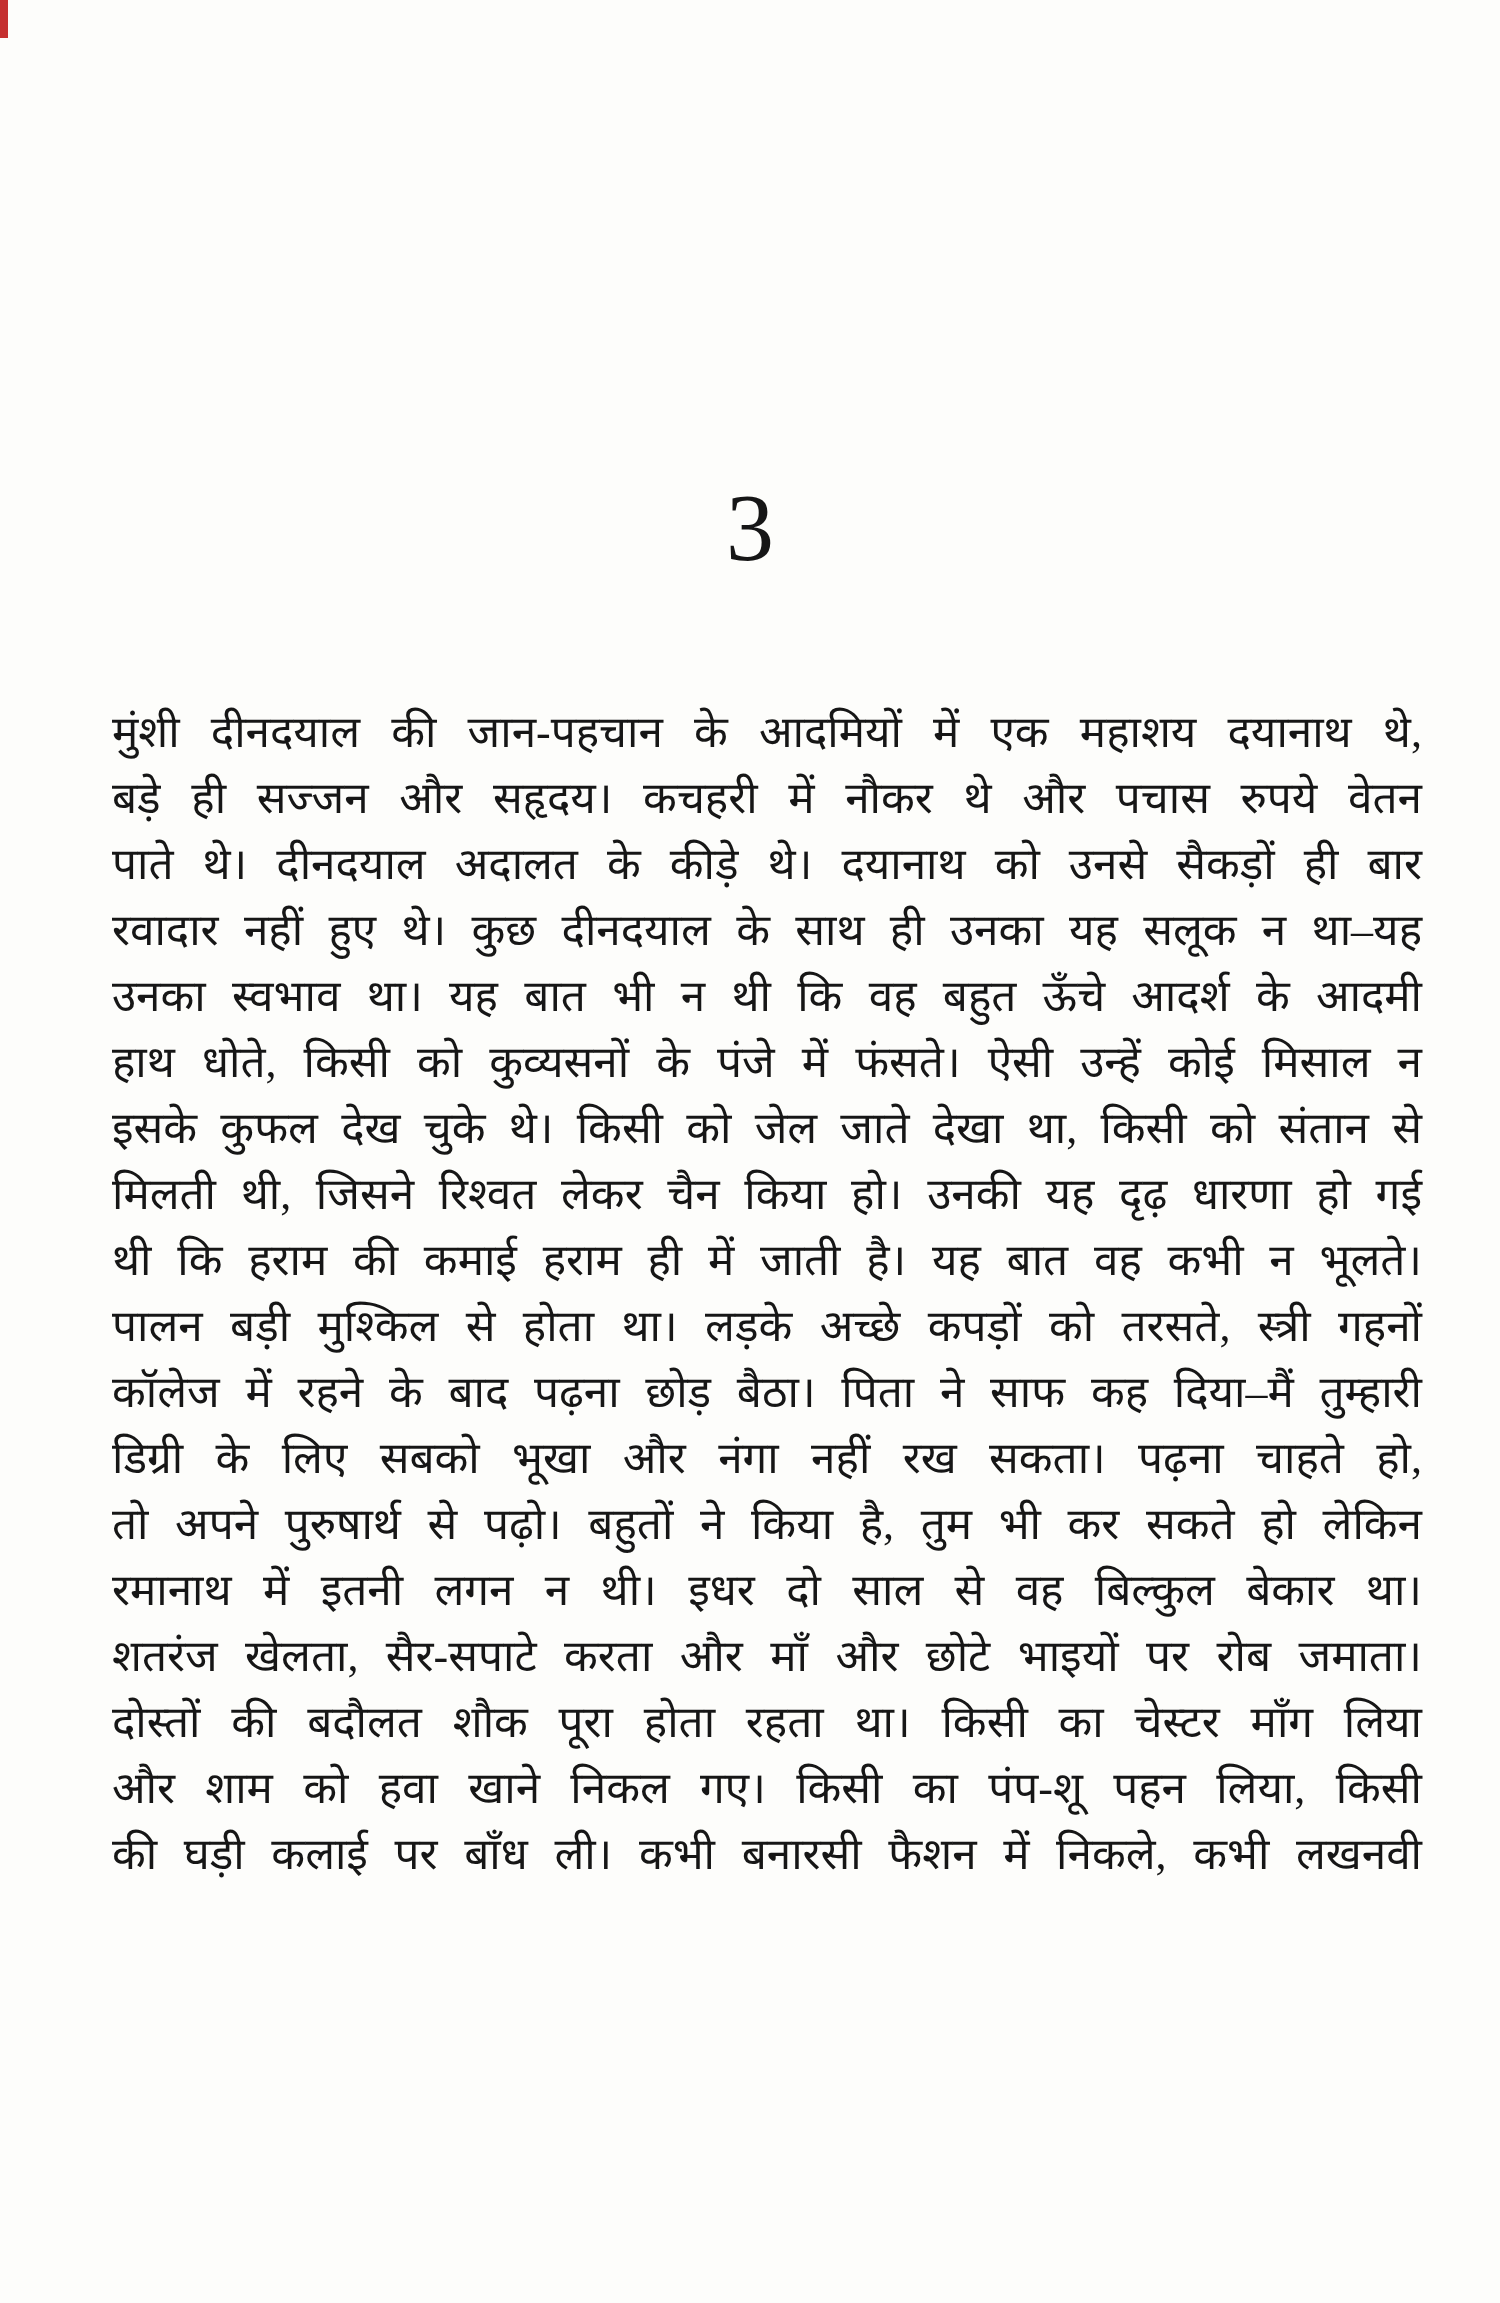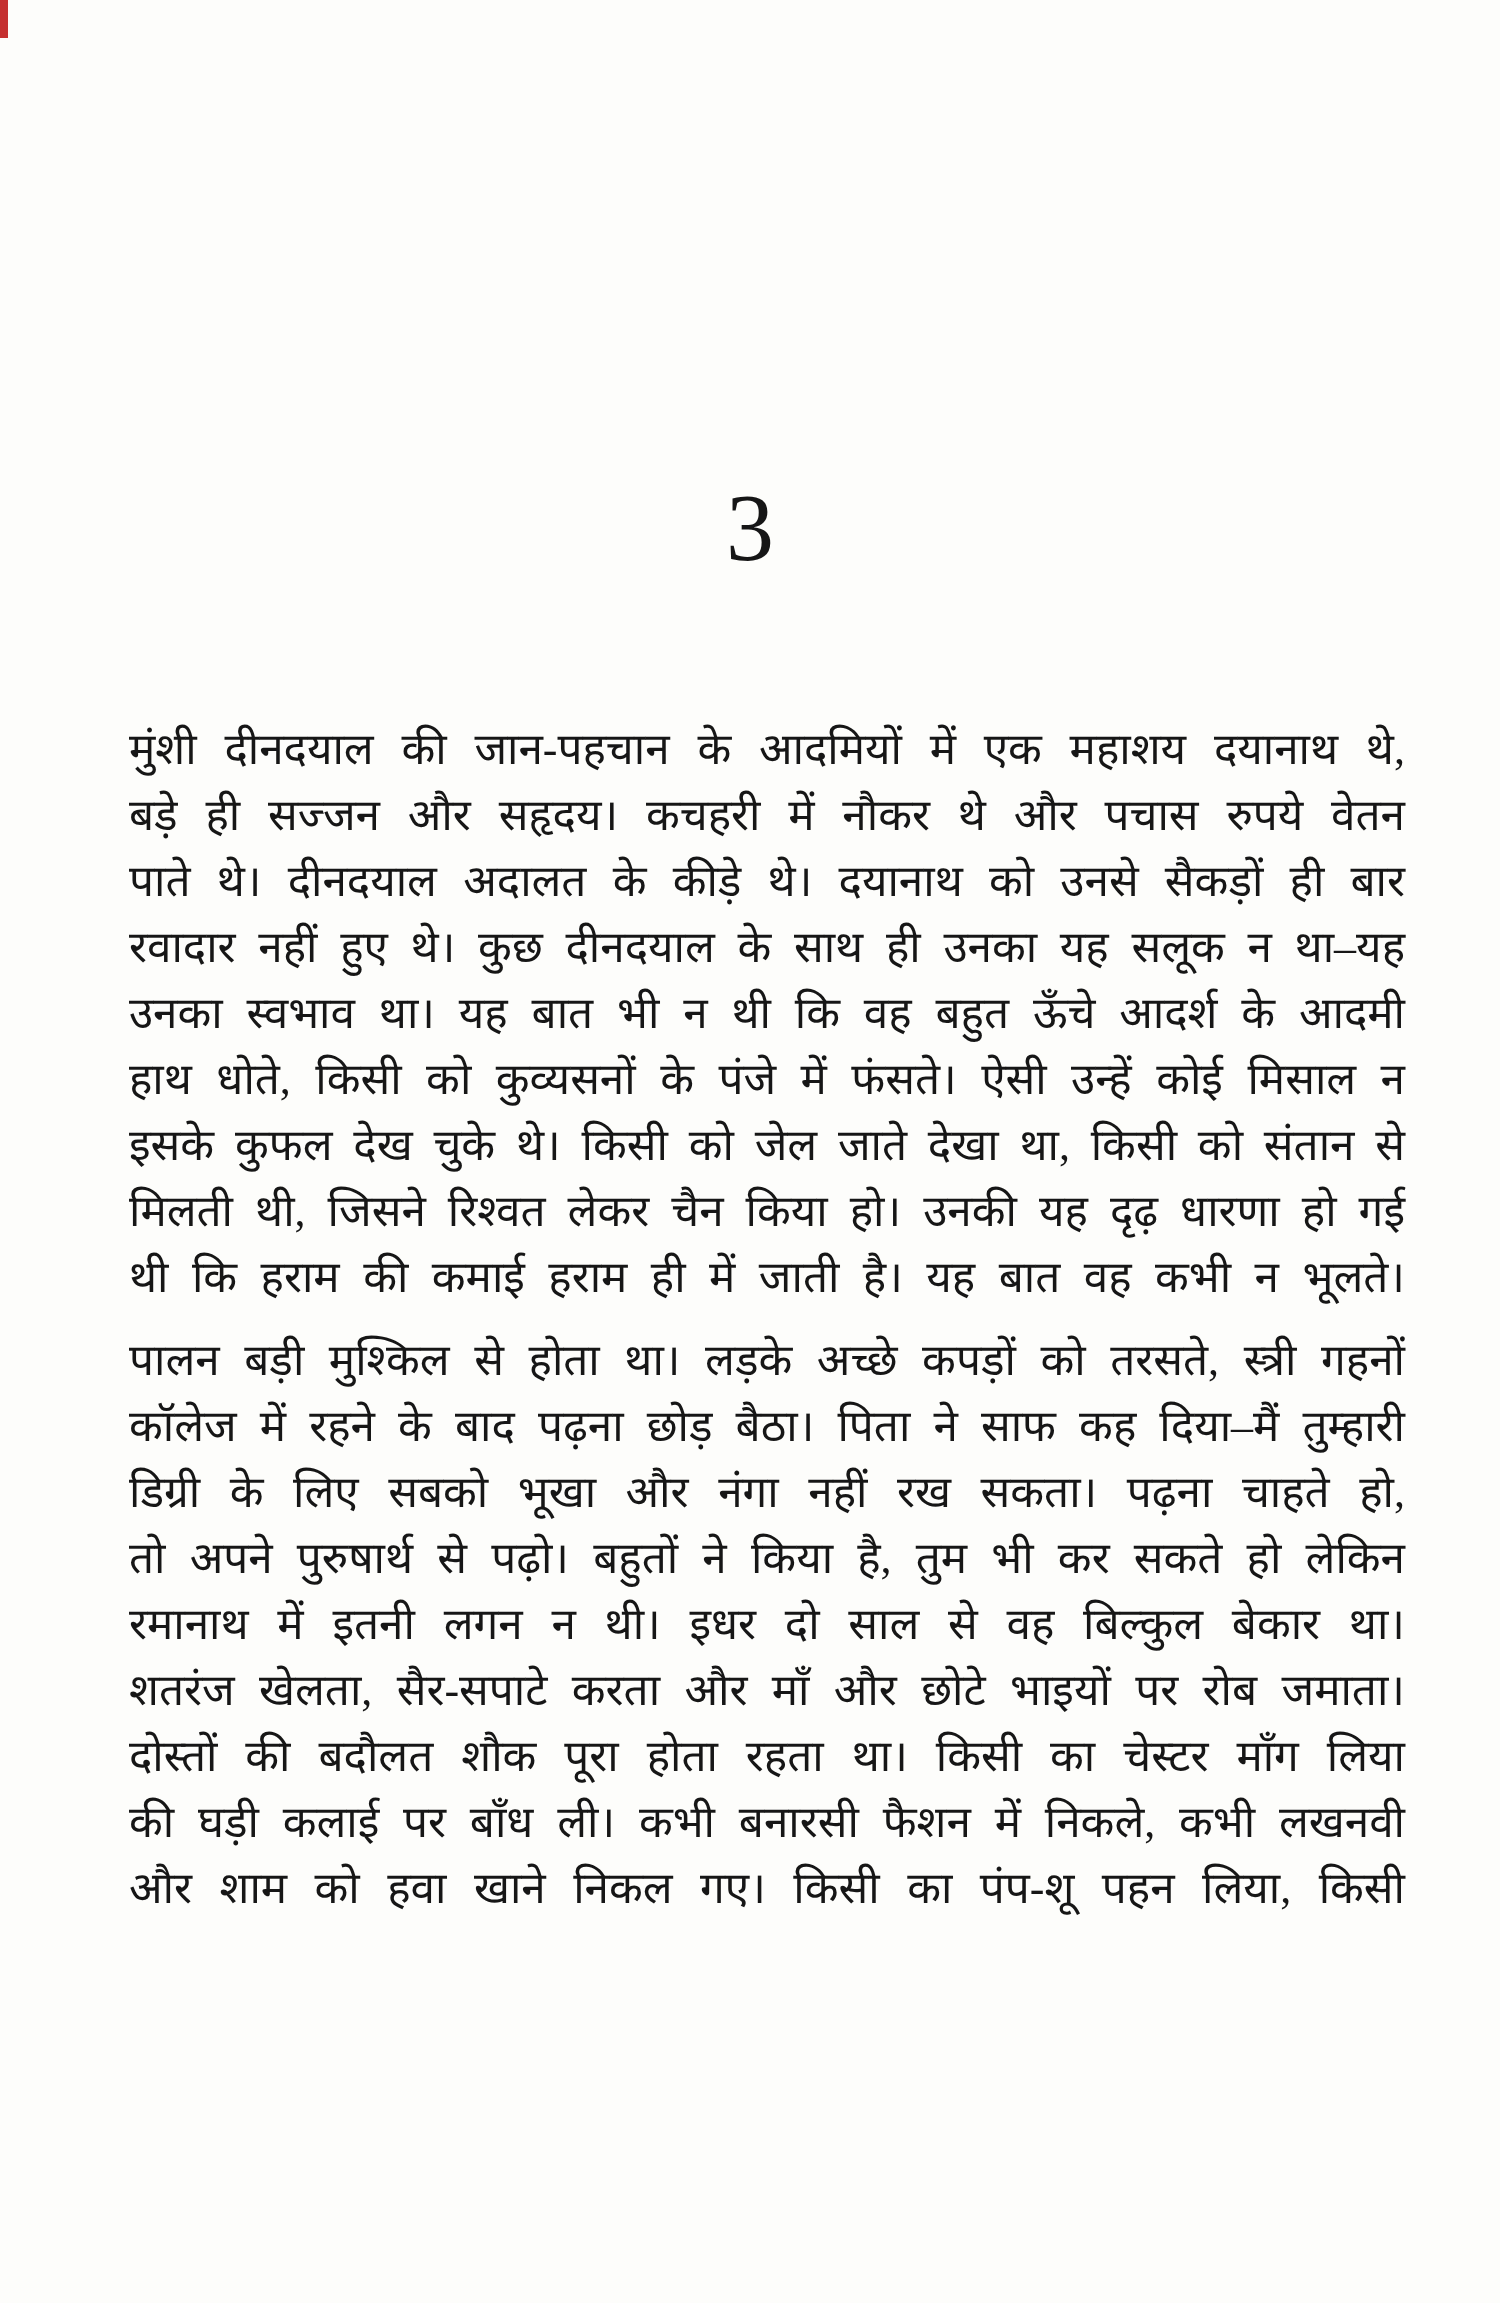--- a/index.html
+++ b/index.html
@@ -36,21 +36,21 @@
   }
   .text-block {
     position: absolute;
     left: 112px;
     top: 700px;
     width: 1310px;
     font-size: 44px;
     line-height: 66px;
   }
   .para {
-    margin: 17px;
+    margin: 0;
     padding: 0;
   }
   .line {
     text-align: justify;
     text-align-last: justify;
     -moz-text-align-last: justify;
     word-spacing: 0.02em;
     min-height: 66px;
   }
   .line.first-indent {
@@ -81,18 +81,18 @@
     </div>
 
     <div class="para">
       <div class="line">पालन बड़ी मुश्किल से होता था। लड़के अच्छे कपड़ों को तरसते, स्त्री गहनों</div>
       <div class="line">कॉलेज में रहने के बाद पढ़ना छोड़ बैठा। पिता ने साफ कह दिया–मैं तुम्हारी</div>
       <div class="line">डिग्री के लिए सबको भूखा और नंगा नहीं रख सकता। पढ़ना चाहते हो,</div>
       <div class="line">तो अपने पुरुषार्थ से पढ़ो। बहुतों ने किया है, तुम भी कर सकते हो लेकिन</div>
       <div class="line">रमानाथ में इतनी लगन न थी। इधर दो साल से वह बिल्कुल बेकार था।</div>
       <div class="line">शतरंज खेलता, सैर-सपाटे करता और माँ और छोटे भाइयों पर रोब जमाता।</div>
       <div class="line">दोस्तों की बदौलत शौक पूरा होता रहता था। किसी का चेस्टर माँग लिया</div>
+      <div class="line">और शाम को हवा खाने निकल गए। किसी का पंप-शू पहन लिया, किसी</div>
       <div class="line">की घड़ी कलाई पर बाँध ली। कभी बनारसी फैशन में निकले, कभी लखनवी</div>
-      <div class="line">और शाम को हवा खाने निकल गए। किसी का पंप-शू पहन लिया, किसी</div>
     </div>
 
   </div>
 </div>
 
 </body></html>

